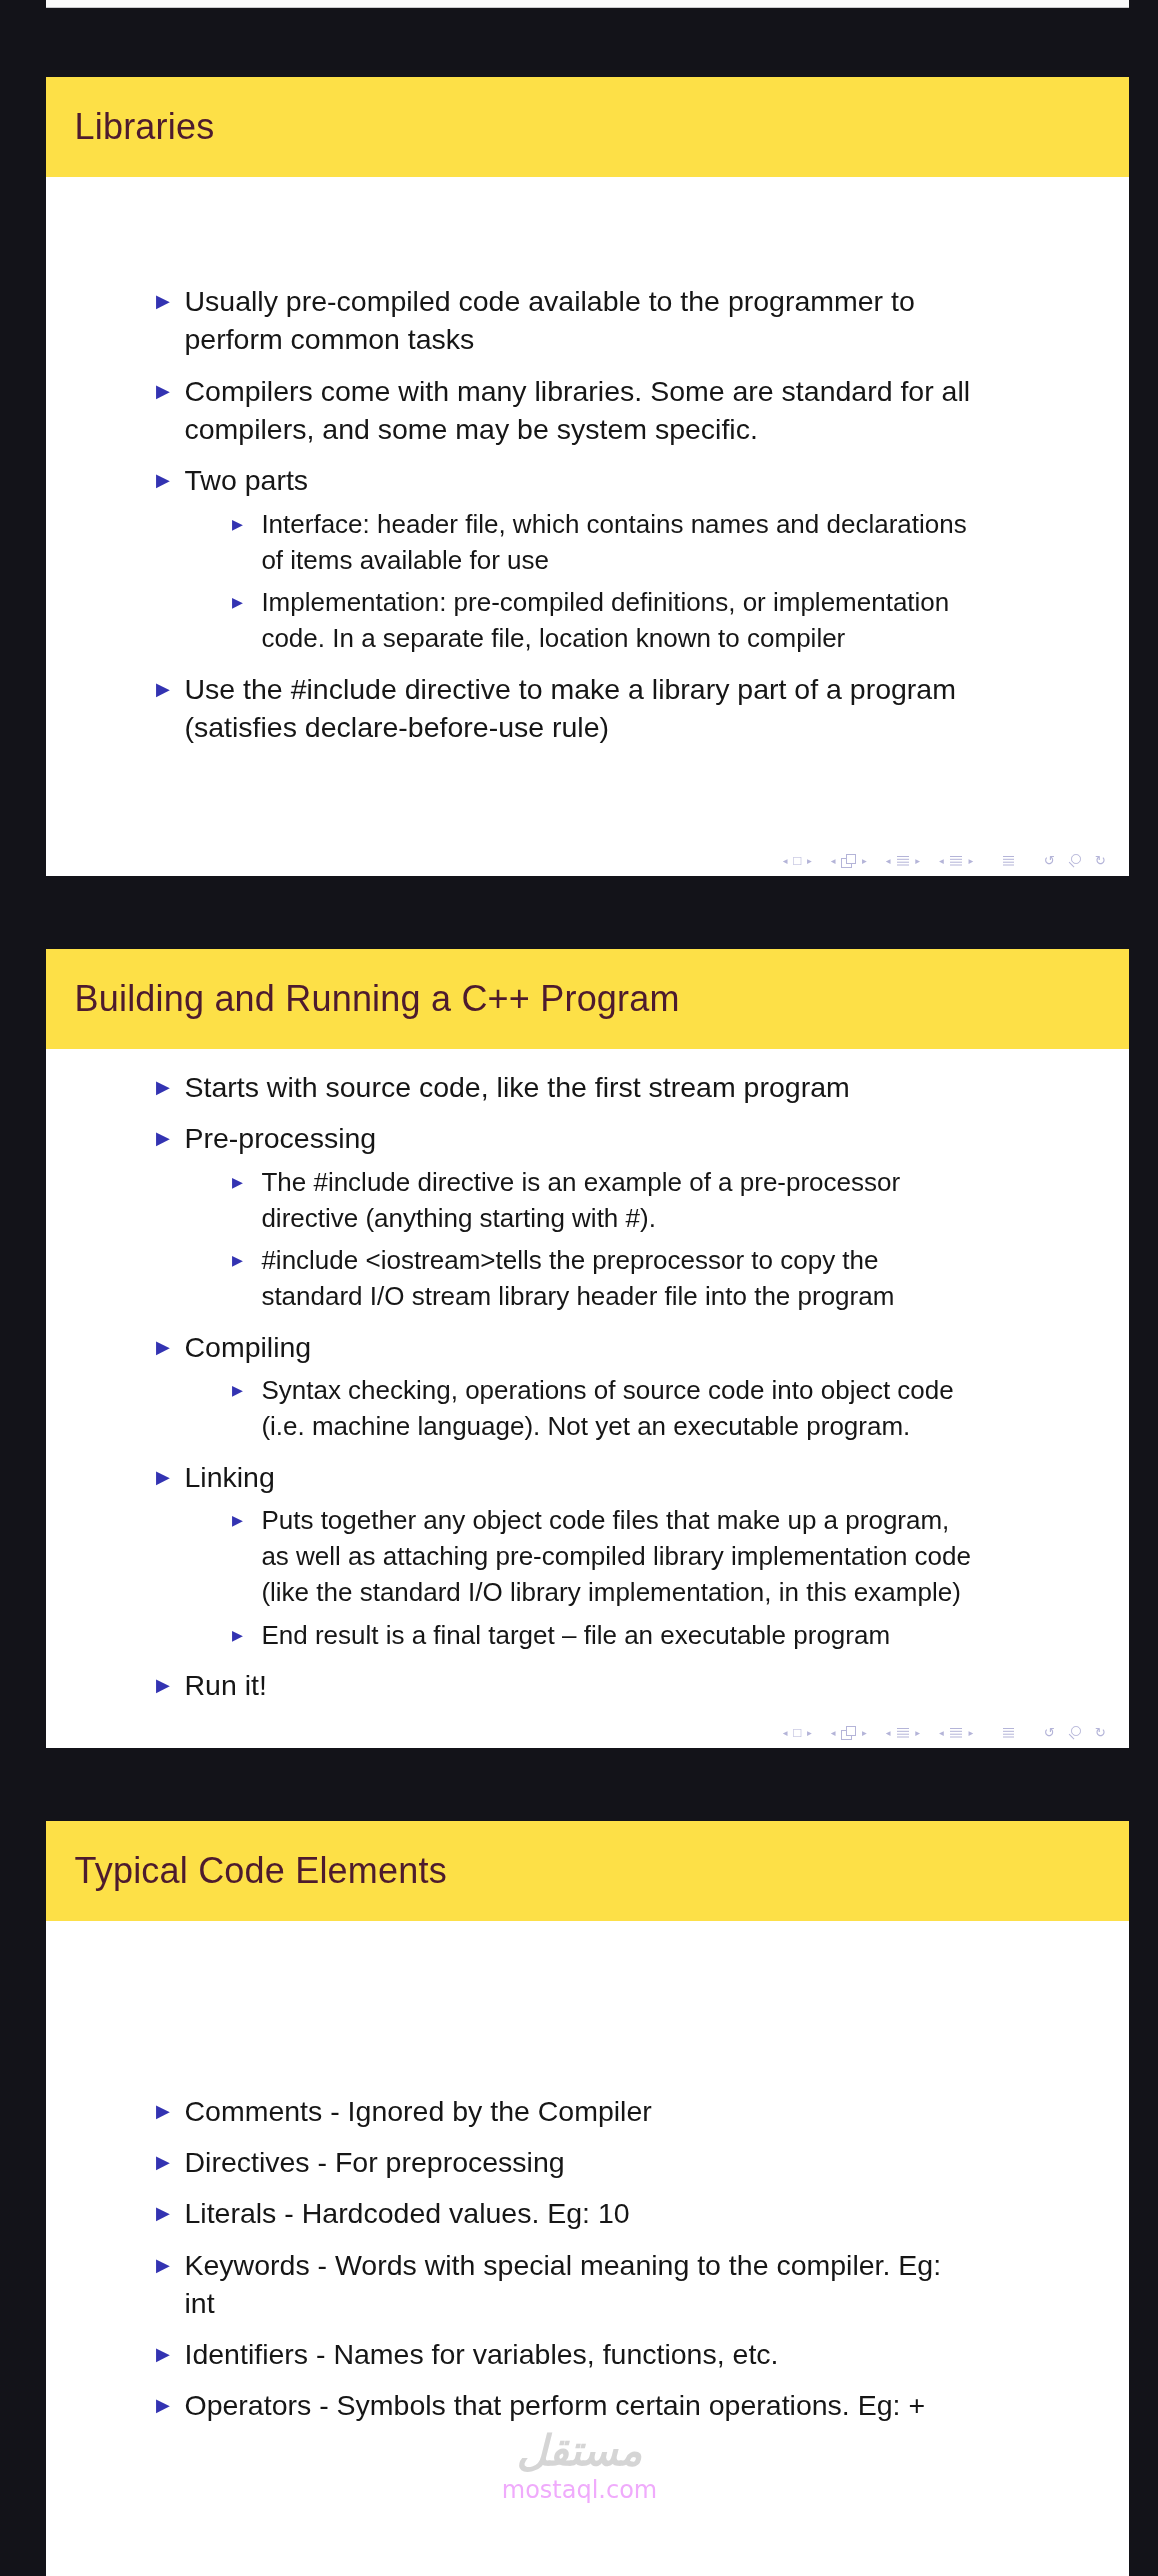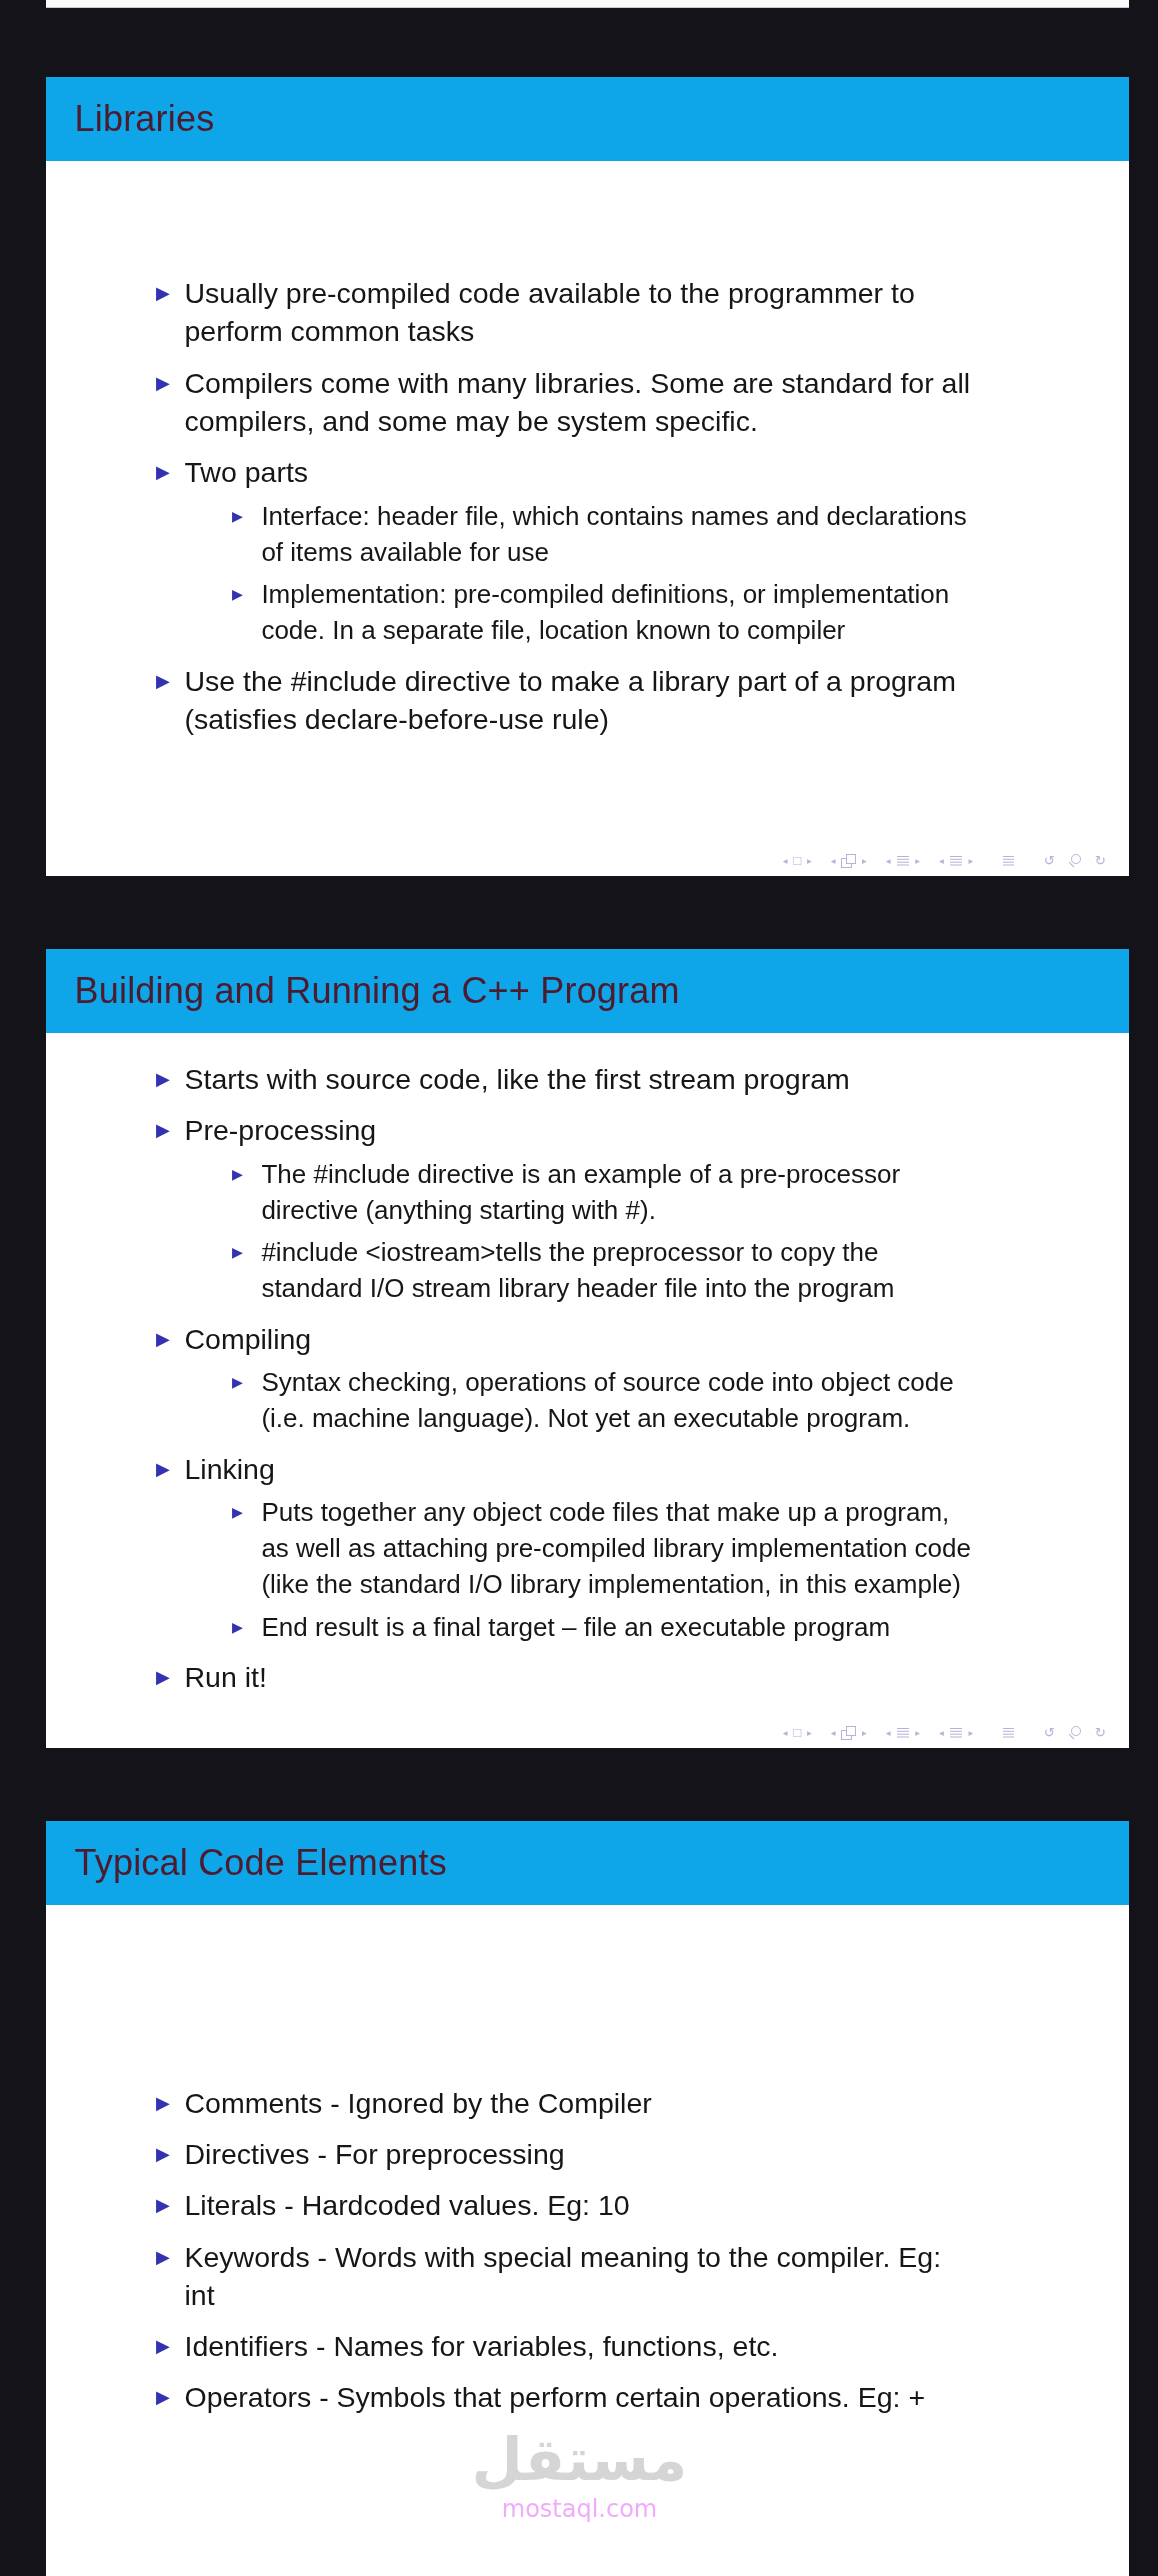--- a/index.html
+++ b/index.html
@@ -23,22 +23,22 @@
     position: absolute; left: 46px;
     width: 1083px; height: 799px;
     background: #ffffff;
     display: flex; flex-direction: column;
   }
   .slide-1 { top: 77px; }
   .slide-2 { top: 949px; }
   .slide-3 { top: 1821px; }
 
   .slide-header {
-    height: 84px; flex: none;
-    background: #0ea5e9;
+    height: 100px; flex: none;
+    background: #fde047;
     display: flex; align-items: center;
   }
   .slide-title {
     color: #4d1b2e;
     font-size: 36px;
     padding-left: 28.5px;
     letter-spacing: 0.2px;
     white-space: nowrap;
   }
 
@@ -93,22 +93,22 @@
     width: 6.6px; height: 1.4px; background: currentColor; transform: rotate(45deg);
   }
 
   .watermark {
     position: absolute; left: 0; right: 0; top: 2428px;
     text-align: center; z-index: 5;
     pointer-events: none;
   }
   .wm-logo {
     font-family: "DejaVu Sans", sans-serif;
-    font-size: 59px; font-weight: bold;
-    color: #d5d5d5; line-height: 1.1;
+    font-size: 42px; font-weight: bold;
+    color: #d5d5d5; line-height: 1.1; font-style: italic;
   }
   .wm-url {
     font-family: "DejaVu Sans", sans-serif;
     font-size: 24px; color: #f0abfc; margin-top: 1.9px;
   }
 </style>
 </head>
 <body>
 
 <div class="page">

